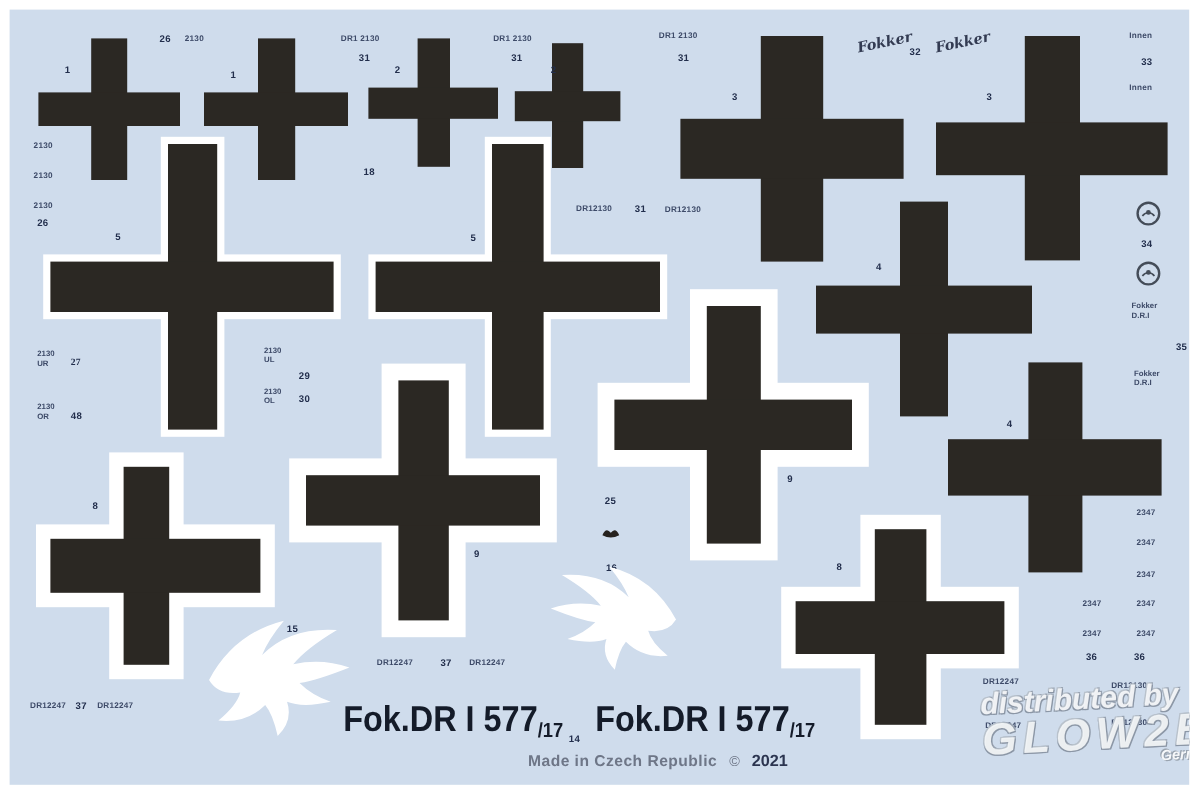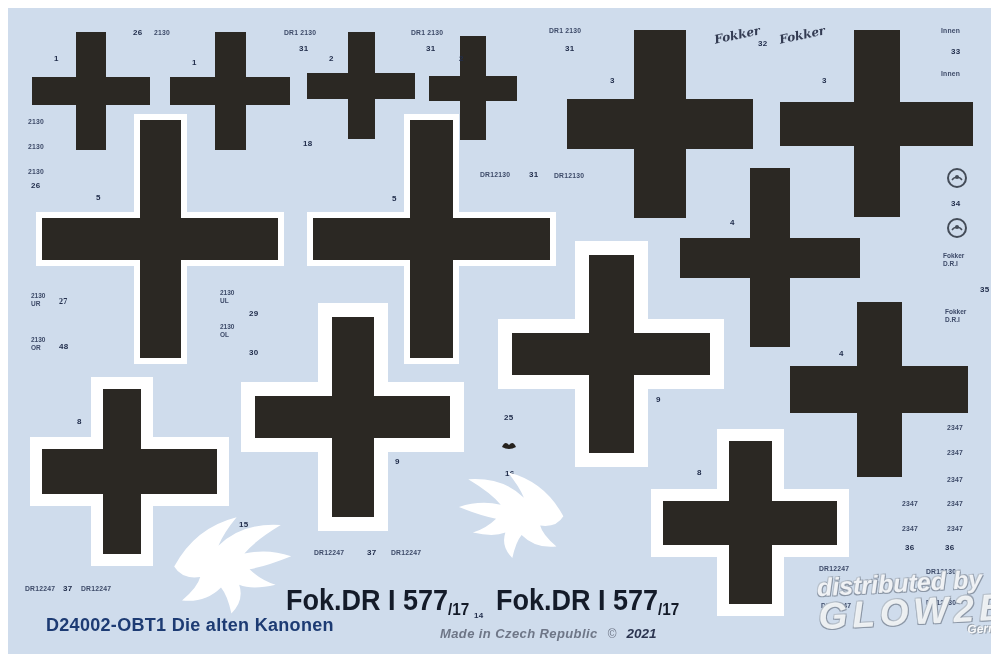--- a/index.html
+++ b/index.html
@@ -18,21 +18,21 @@
     font-size:12px;color:#333b52;transform:rotate(-12deg);}
   #wtable{position:absolute;left:252px;top:158px;width:140px;}
   .wrow{display:flex;align-items:flex-end;margin-bottom:2px;}
   .wrow .wl,.wrow .wv{font-size:7.5px;font-weight:600;color:var(--code,#3d4a68);}
   .wrow .lead{flex:1;border-bottom:1px solid #46536e;margin:0 3px 2px 3px;height:1px;}
   #reg1,#reg2{position:absolute;top:583px;font-weight:800;font-size:30px;color:#141b29;
     letter-spacing:0;transform:scaleX(.9);transform-origin:left top;white-space:nowrap;}
   #reg1{left:286px;} #reg2{left:496px;}
   .regsuf{font-size:17px;font-weight:800;display:inline-block;transform:translateY(5px);}
   #title{position:absolute;left:46px;top:615px;font-size:18px;font-weight:bold;color:var(--navy,#1d3b73);letter-spacing:.3px;}
-  #madein{position:absolute;left:440px;top:626px;display:flex;gap:10px;align-items:baseline;font-style:italic;}
+  #madein{position:absolute;left:440px;top:626px;display:flex;gap:10px;align-items:baseline;}
   #madein .mi{font-size:13px;font-weight:600;color:#6e7687;letter-spacing:.4px;}
   #madein .cp{font-size:12px;color:#6e7687;}
   #madein .yr{font-size:13.5px;font-weight:bold;color:#2c3550;}
   #eduard{position:absolute;left:866px;top:610px;z-index:2;}
   #eduard .wd{font-size:31px;font-weight:bold;color:#18356e;letter-spacing:1px;line-height:1;}
   #eduard .ul{position:absolute;left:0;top:33px;width:132px;height:3px;background:#18356e;}
   #wm{position:absolute;left:810px;top:560px;width:200px;z-index:3;transform:rotate(-3deg);pointer-events:none;}
   .wm1{font-size:25px;font-style:italic;font-weight:bold;color:rgba(246,248,250,.93);
     text-shadow:1px 1px 0 #8c97a6,-1px -1px 0 #b9c2cc,1px -1px 0 #99a3b1,-1px 1px 0 #8c97a6;white-space:nowrap;}
   .wm2{font-size:37px;font-style:italic;font-weight:800;letter-spacing:5px;margin-top:-6px;
@@ -46,21 +46,20 @@
 <div id="sheet">
   <div id="layer">
 
 
     <div id="reg1"><span>Fok.DR I 577</span><span class="regsuf">/17</span></div>
     <div id="reg2"><span>Fok.DR I 577</span><span class="regsuf">/17</span></div>
 
     <div class="script" style="left:714px;top:28px;">Fokker</div>
     <div class="script" style="left:779px;top:28px;">Fokker</div>
 
-    <div id="title">D24002-OBT1 Die alten Kanonen</div>
 
     <div id="madein">
       <span class="mi">Made in Czech Republic</span>
       <span class="cp">©</span>
       <span class="yr">2021</span>
     </div>
 
   <div class="bar black" style="left: 76px; top: 32px; width: 30px; height: 118px;"></div>
       <div class="bar black" style="left: 32px; top: 77px; width: 118px; height: 28px;"></div>
       <div class="bar black" style="left: 214.5px; top: 32px; width: 31px; height: 118px;"></div>
@@ -133,21 +132,21 @@
 UR</div>
       <div class="lbl num" style="left: 59px; top: 297px; font-family: Liberation Serif, serif;">27</div>
       <div class="lbl code2" style="left: 31px; top: 336px;">2130
 OR</div>
       <div class="lbl num" style="left: 59px; top: 342px;">48</div>
       <div class="lbl code2" style="left: 220px; top: 289px;">2130
 UL</div>
       <div class="lbl num" style="left: 249px; top: 277px; margin-top: 32px;">29</div>
       <div class="lbl code2" style="left: 220px; top: 323px;">2130
 OL</div>
-      <div class="lbl num" style="left: 249px; top: 328px; margin-top: 20px;">30</div>
+      <div class="lbl num" style="left: 249px; top: 328px;">30</div>
       <div class="lbl num" style="left: 951px; top: 199px;">34</div>
       <div class="lbl code2" style="left: 943px; top: 252px;">Fokker
 D.R.I</div>
       <div class="lbl num" style="left: 950px; top: 285px; margin-left: 30px;">35</div>
       <div class="lbl code2" style="left: 945px; top: 308px;">Fokker
 D.R.I</div>
       <div class="lbl num" style="left: 730px; top: 218px;">4</div>
       <div class="lbl num" style="left: 839px; top: 349px;">4</div>
       <div class="lbl num" style="left: 395px; top: 457px;">9</div>
       <div class="lbl num" style="left: 656px; top: 395px;">9</div>

